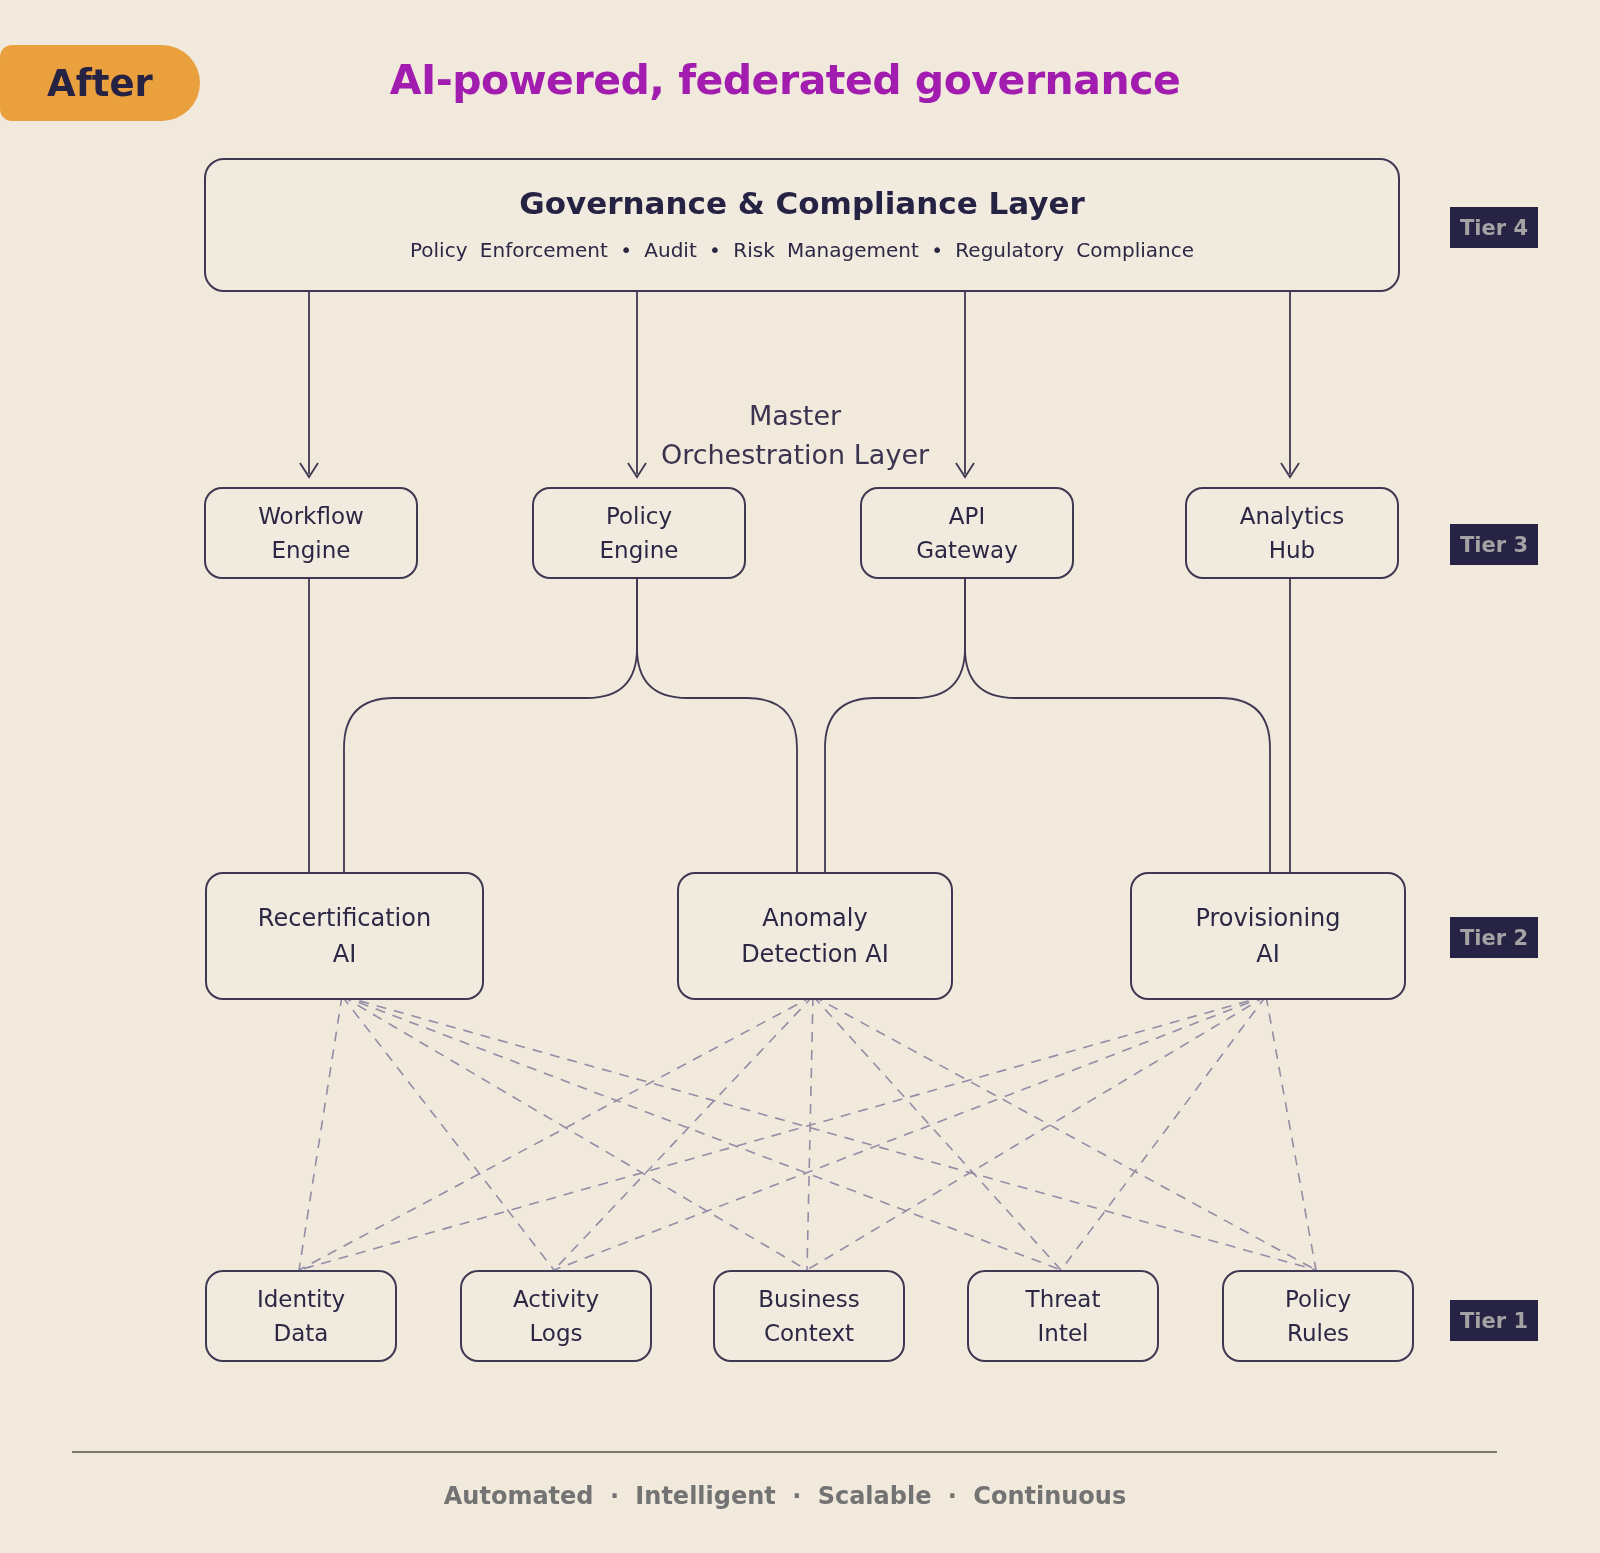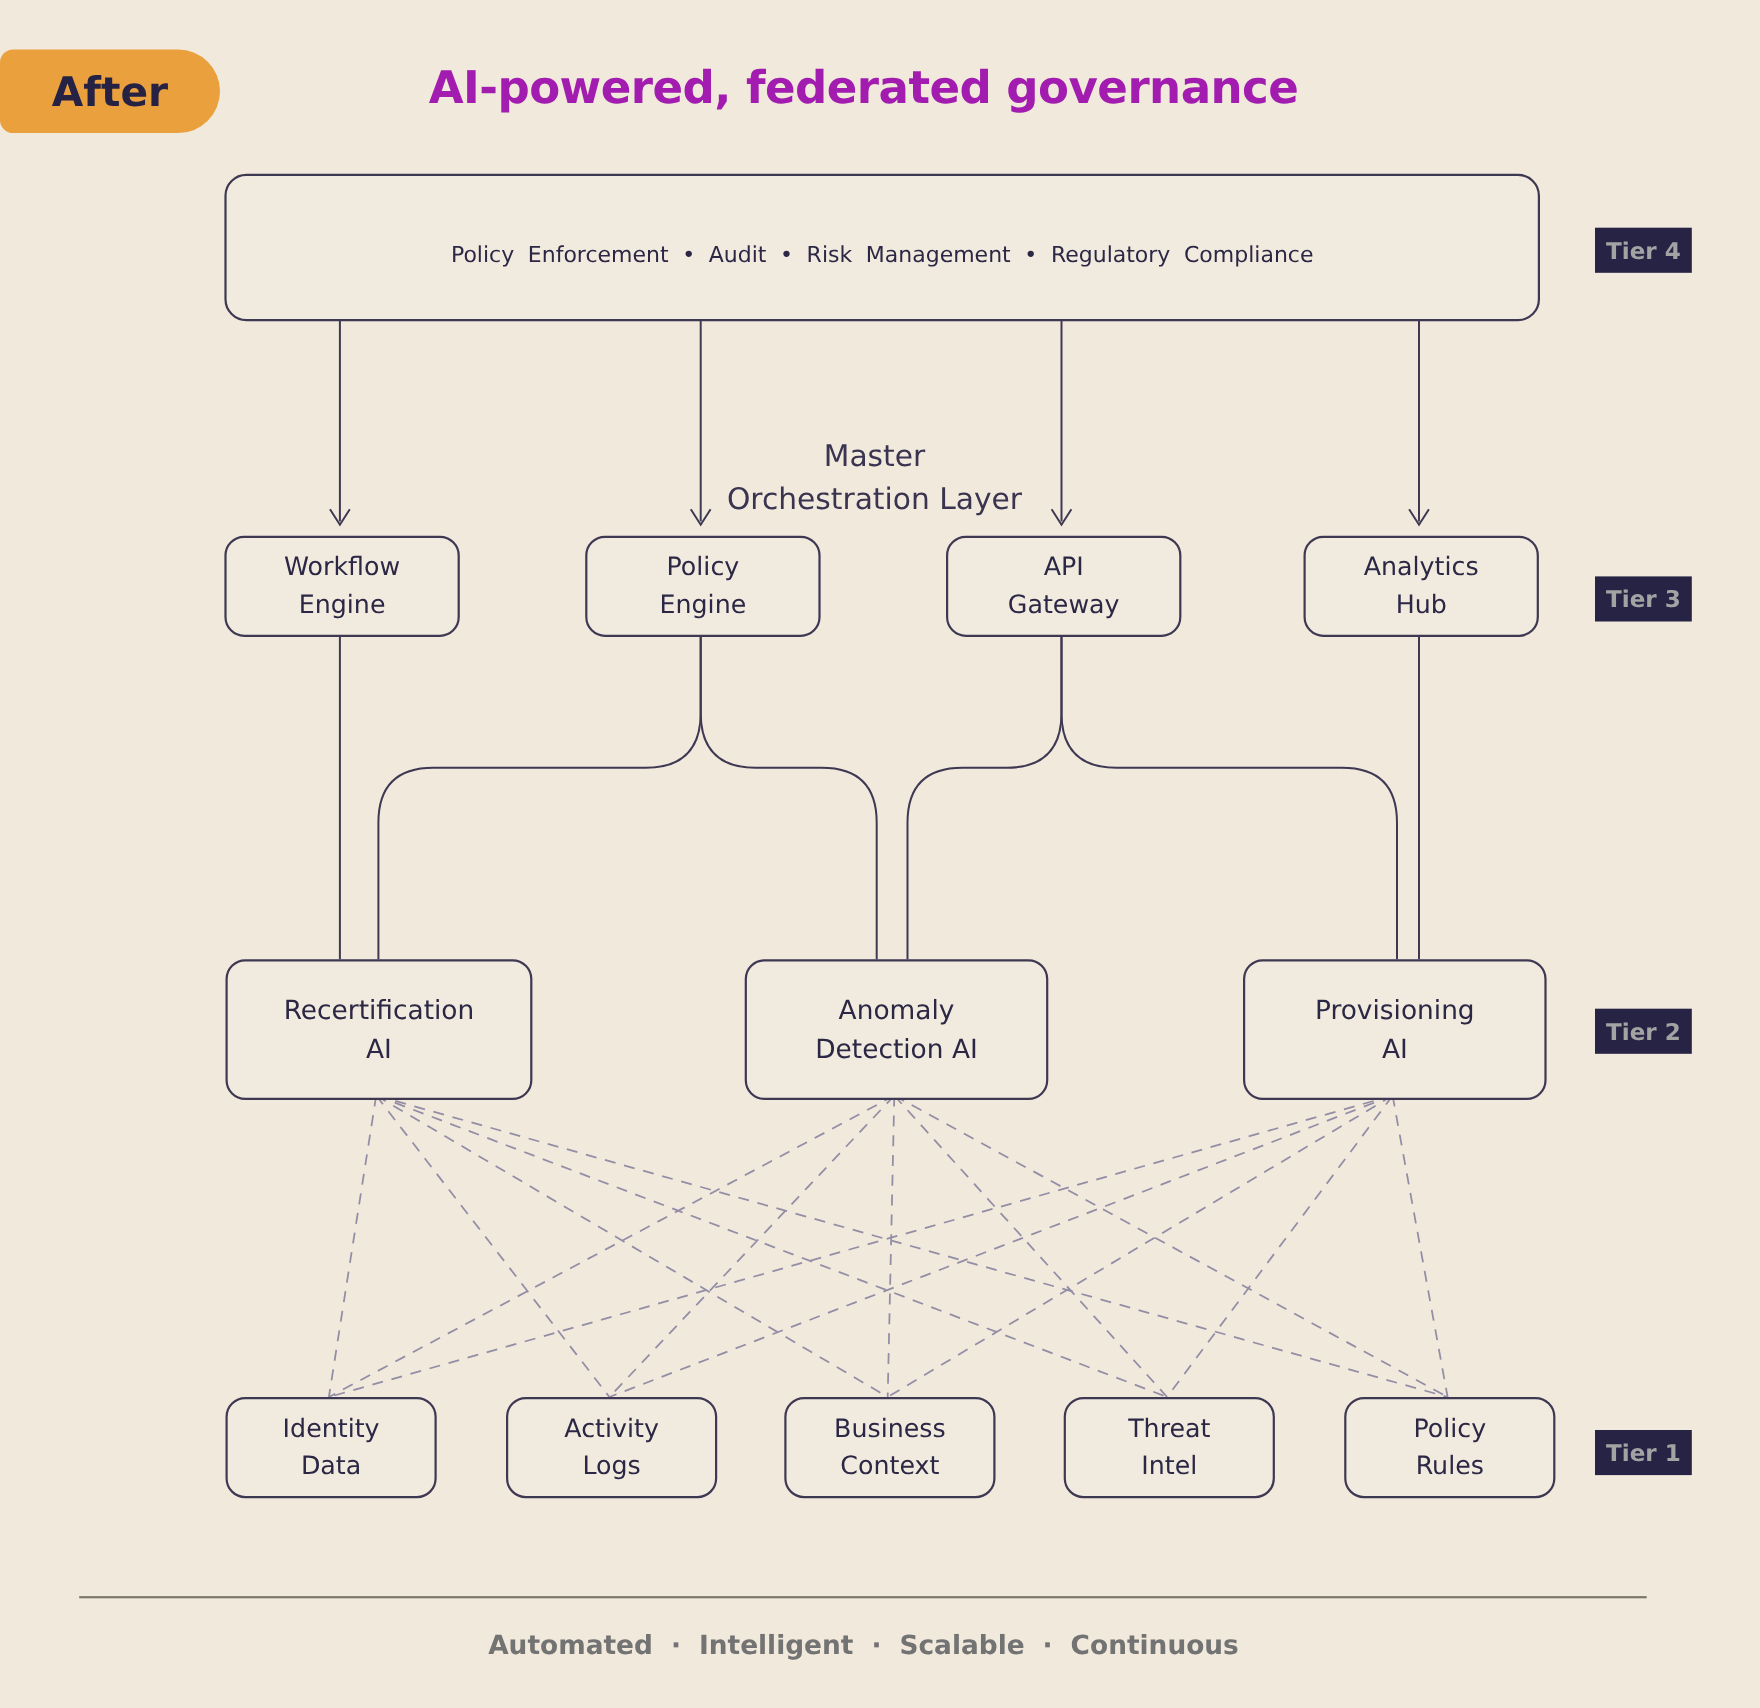--- a/index.html
+++ b/index.html
@@ -142,20 +142,21 @@
       <line class="dashed-line" x1="1266" y1="996" x2="1316" y2="1270"></line>
     </g>
   </svg>
 
   <div class="after-badge">
     <span>After</span>
   </div>
   <div class="page-title">AI-powered, federated governance</div>
 
   <div class="node gov-box">
+    <div class="gov-title">Governance &amp; Compliance Layer</div>
     <div class="gov-subtitle">Policy Enforcement • Audit • Risk Management • Regulatory Compliance</div>
   </div>
   <div class="tier-badge badge-t4">Tier 4</div>
 
   <div class="orchestration-label">
     <div>Master</div>
     <div>Orchestration Layer</div>
   </div>
 
   <div class="node t3 box-workflow">

